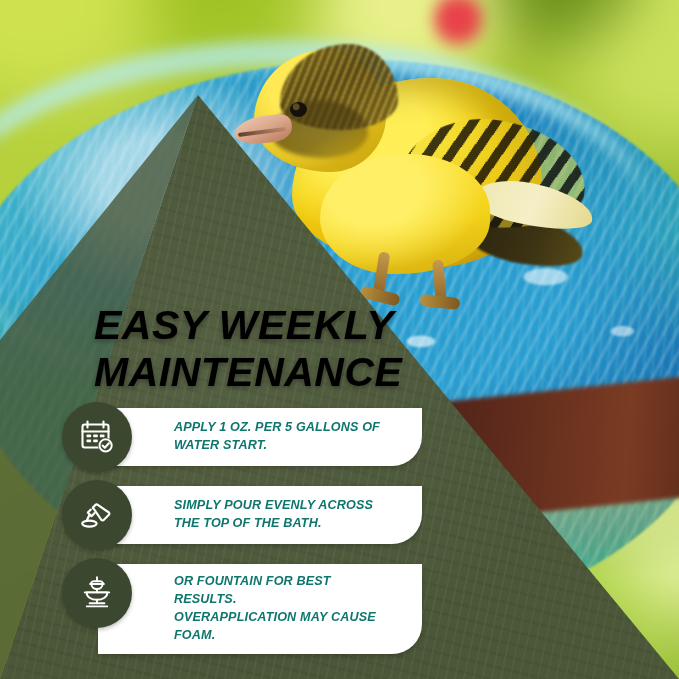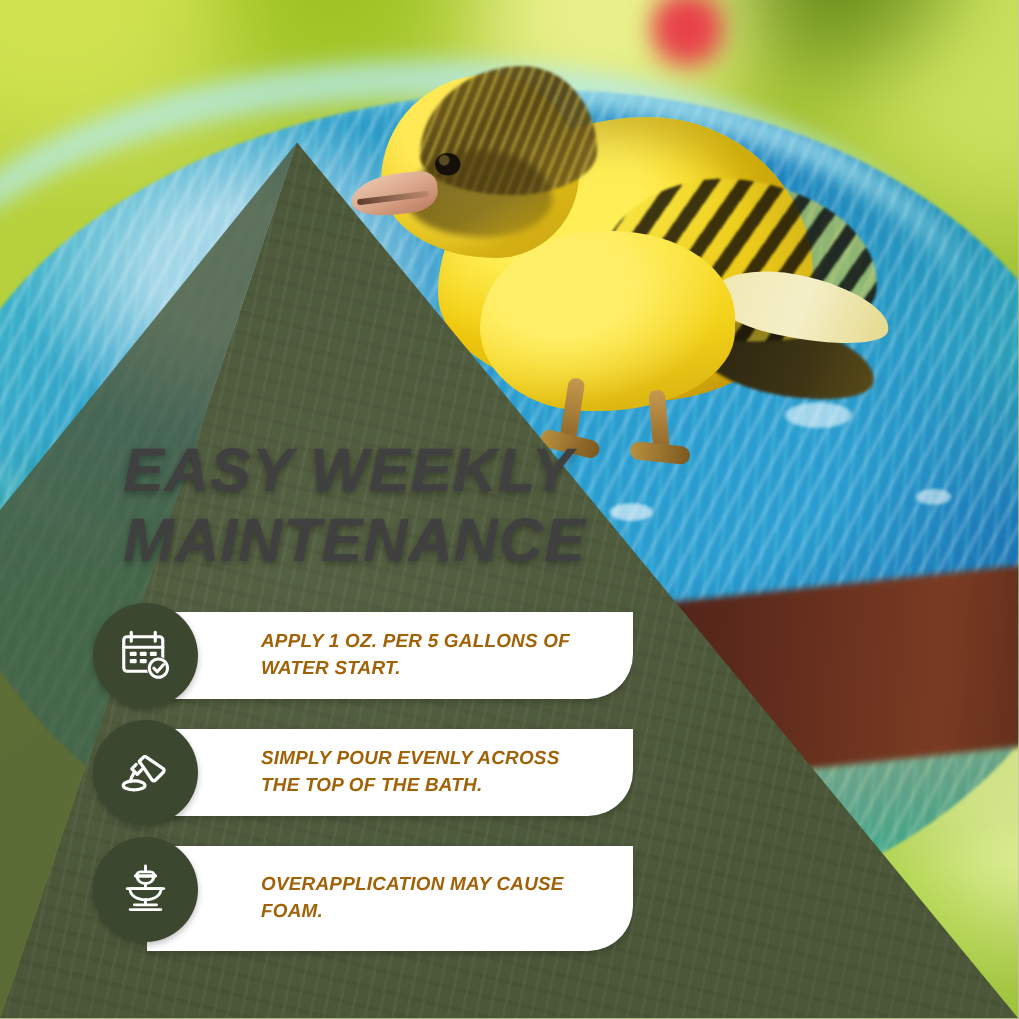--- a/index.html
+++ b/index.html
@@ -279,22 +279,22 @@
     position: absolute;
     left: 0; top: 0;
     width: 679px; height: 679px;
   }
 
   .headline {
     position: absolute;
     left: 78px;
     top: 286px;
     width: 420px;
-    margin: 4px;
-    color: #404040;
+    margin: 16px;
+    color: #000000;
     font-family: "Liberation Sans", sans-serif;
     font-size: 41px;
     line-height: 1.14;
     font-weight: 700;
     font-style: italic;
     letter-spacing: .5px;
     text-shadow: 0 2px 5px rgba(0,0,0,.35);
   }
   .headline .l2 { display: block; }
 
@@ -325,21 +325,21 @@
     padding: 9px 30px 9px 76px;
     box-sizing: border-box;
   }
 
   .feature-text {
     font-family: "Liberation Sans", sans-serif;
     font-size: 12.6px;
     line-height: 1.42;
     font-weight: 700;
     font-style: italic;
-    color: #a16207;
+    color: #0f766e;
     letter-spacing: .15px;
   }
 
   .feature-icon {
     position: absolute;
     left: 0;
     top: 0;
     width: 70px;
     height: 70px;
     border-radius: 50%;
@@ -446,20 +446,21 @@
               <path d="M12.5 20.0c-1.4 2.6-2.6 4.4-2.6 6.0"></path>
               <ellipse cx="12.4" cy="28.6" rx="7.2" ry="3.0"></ellipse>
             </g>
           </svg>
         </div>
       </div>
 
       <div class="feature tall">
         <div class="feature-card">
           <div class="feature-text">
+            <div>OR FOUNTAIN FOR BEST RESULTS.</div>
             <div>OVERAPPLICATION MAY CAUSE FOAM.</div>
           </div>
         </div>
         <div class="feature-icon">
           <svg width="40" height="40" viewBox="0 0 40 40" aria-hidden="true">
             <g fill="none" stroke="#ffffff" stroke-width="1.9" stroke-linecap="round" stroke-linejoin="round">
               <path d="M20 4.2v3.2"></path>
               <path d="M16.6 8.2h6.8"></path>
               <path d="M14.4 11.0c0 3.1 2.5 5.0 5.6 5.0s5.6-1.9 5.6-5.0z"></path>
               <path d="M13.2 11.0h13.6"></path>

